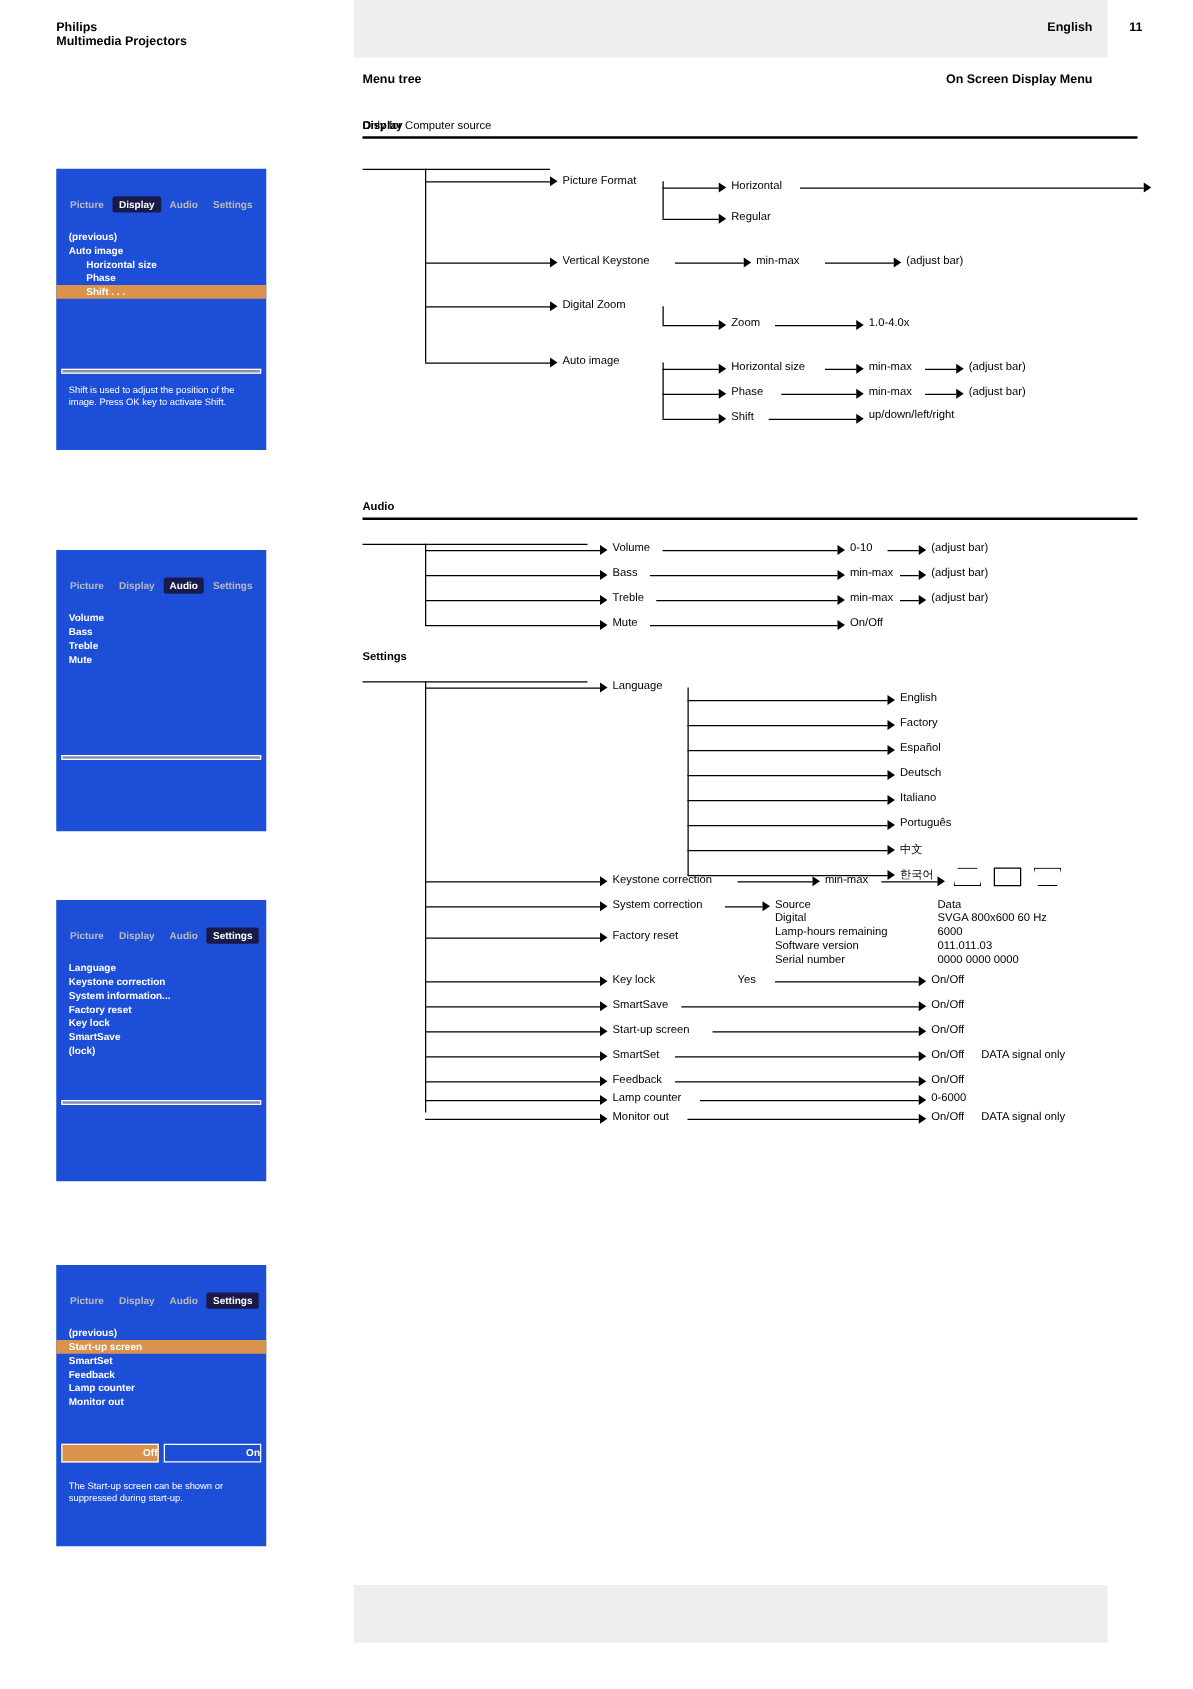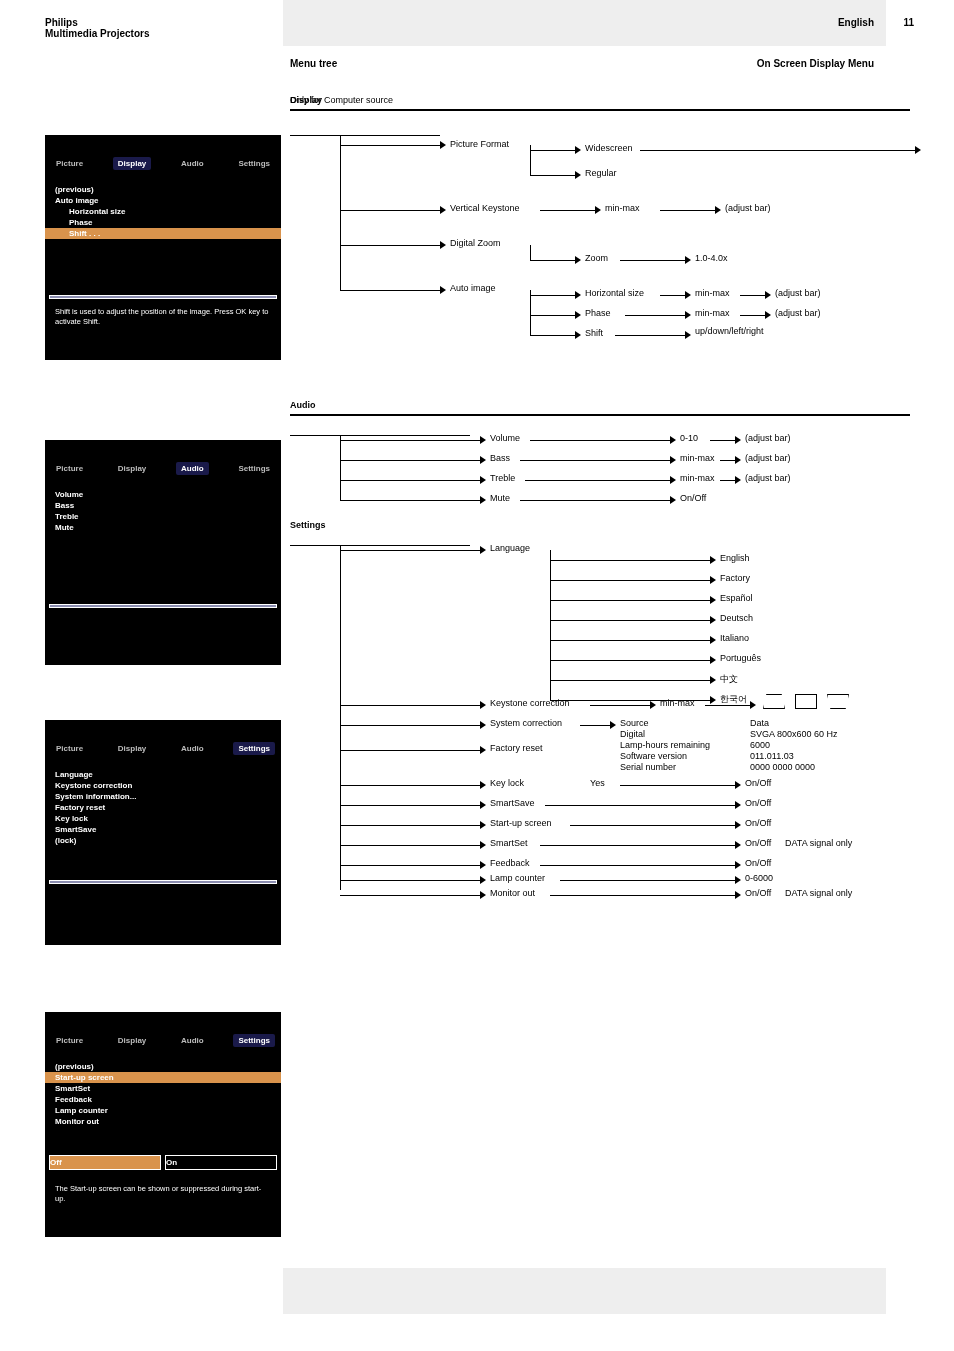--- a/index.html
+++ b/index.html
@@ -7,33 +7,33 @@
 
   .gray-bar { position: absolute; left: 283px; top: 0; width: 603px; height: 46px; background: #eee; }
 
   .header-left { position: absolute; left: 45px; top: 17px; font-size: 10px; font-weight: bold; }
   .header-right { position: absolute; right: 80px; top: 17px; font-size: 10px; font-weight: bold; text-align: right; }
   .page-num { position: absolute; right: 40px; top: 17px; font-size: 10px; font-weight: bold; }
   .subheader { position: absolute; left: 290px; top: 58px; font-weight: bold; font-size: 10px; }
   .subheader-right { position: absolute; right: 80px; top: 58px; font-weight: bold; font-size: 10px; }
 
   
-  .osd-panel { position: absolute; width: 236px; background: #000000; padding-bottom: 10px; }
+  .osd-panel { position: absolute; width: 168px; background: #1d4ed8; padding-bottom: 10px; }
   .osd-tabrow { display: flex; padding: 22px 6px 6px 6px; justify-content: space-between; }
   .osd-tab { color: #bbb; font-size: 8px; font-weight: bold; padding: 2px 5px; }
   .osd-tab.active { background: #1a1a4a; color: #fff; border-radius: 2px; }
   .osd-body { padding: 8px 10px; }
   .osd-item { color: #fff; font-size: 8px; font-weight: bold; padding: 1px 0; }
   .osd-item.indent { padding-left: 14px; }
   .osd-item.sel { background: #d9934c; margin: 0 -10px; padding-left: 24px; }
   .osd-item.sel2 { background: #d9934c; margin: 0 -10px; padding-left: 10px; }
   .osd-divider { border: 1px solid #fff; margin: 8px 4px 6px 4px; height: 4px; background:#8b8db0; }
   .osd-hint { color: #fff; font-size: 7.5px; padding: 2px 10px; line-height: 1.3; }
   .osd-btnrow { display: flex; gap: 4px; padding: 0 4px; }
-  .osd-btn { flex: 1; text-align: left; font-size: 8px; font-weight: bold; padding: 2px 0; color: #fff; border: 1px solid #fff; }
+  .osd-btn { flex: 1; text-align: right; font-size: 8px; font-weight: bold; padding: 2px 0; color: #fff; border: 1px solid #fff; }
   .osd-btn.sel { background: #d9934c; }
 
   
   .tree { position: absolute; font-size: 9px; }
   .tree .headline { position: absolute; border-bottom: 2px solid #000; height: 2px; }
   .tree .lbl { position: absolute; white-space: nowrap; }
   .tree .bold { font-weight: bold; }
   .tree .hline { position: absolute; border-top: 1px solid #000; height: 0; }
   .tree .vline { position: absolute; border-left: 1px solid #000; width: 0; }
   .tree .arrow { position: absolute; width: 0; height: 0; border-left: 6px solid #000; border-top: 4px solid transparent; border-bottom: 4px solid transparent; }
@@ -149,21 +149,21 @@
   <div class="lbl" style="left:0; top:28;">Only for Computer source</div>
   <div class="hline" style="left:0; top:40px; width:150px;"></div>
   <div class="vline" style="left:50px; top:40px; height:155px;"></div>
 
   <div class="hline" style="left:50px; top:50px; width:100px;"></div>
   <div class="arrow" style="left:150px; top:46px;"></div>
   <div class="lbl" style="left:160px; top:44px;">Picture Format</div>
   <div class="vline" style="left:240px; top:50px; height:30px;"></div>
   <div class="hline" style="left:240px; top:55px; width:45px;"></div>
   <div class="arrow" style="left:285px; top:51px;"></div>
-  <div class="lbl" style="left:295px; top:48px;">Widescreen</div>
+  <div class="lbl" style="left:295px; top:48px;">Horizontal</div>
   <div class="hline" style="left:350px; top:55px; width:275px;"></div>
   <div class="arrow" style="left:625px; top:51px;"></div>
   <div class="hline" style="left:240px; top:80px; width:45px;"></div>
   <div class="arrow" style="left:285px; top:76px;"></div>
   <div class="lbl" style="left:295px; top:73px;">Regular</div>
 
   <div class="hline" style="left:50px; top:115px; width:100px;"></div>
   <div class="arrow" style="left:150px; top:111px;"></div>
   <div class="lbl" style="left:160px; top:108px;">Vertical Keystone</div>
   <div class="hline" style="left:250px; top:115px; width:55px;"></div>

